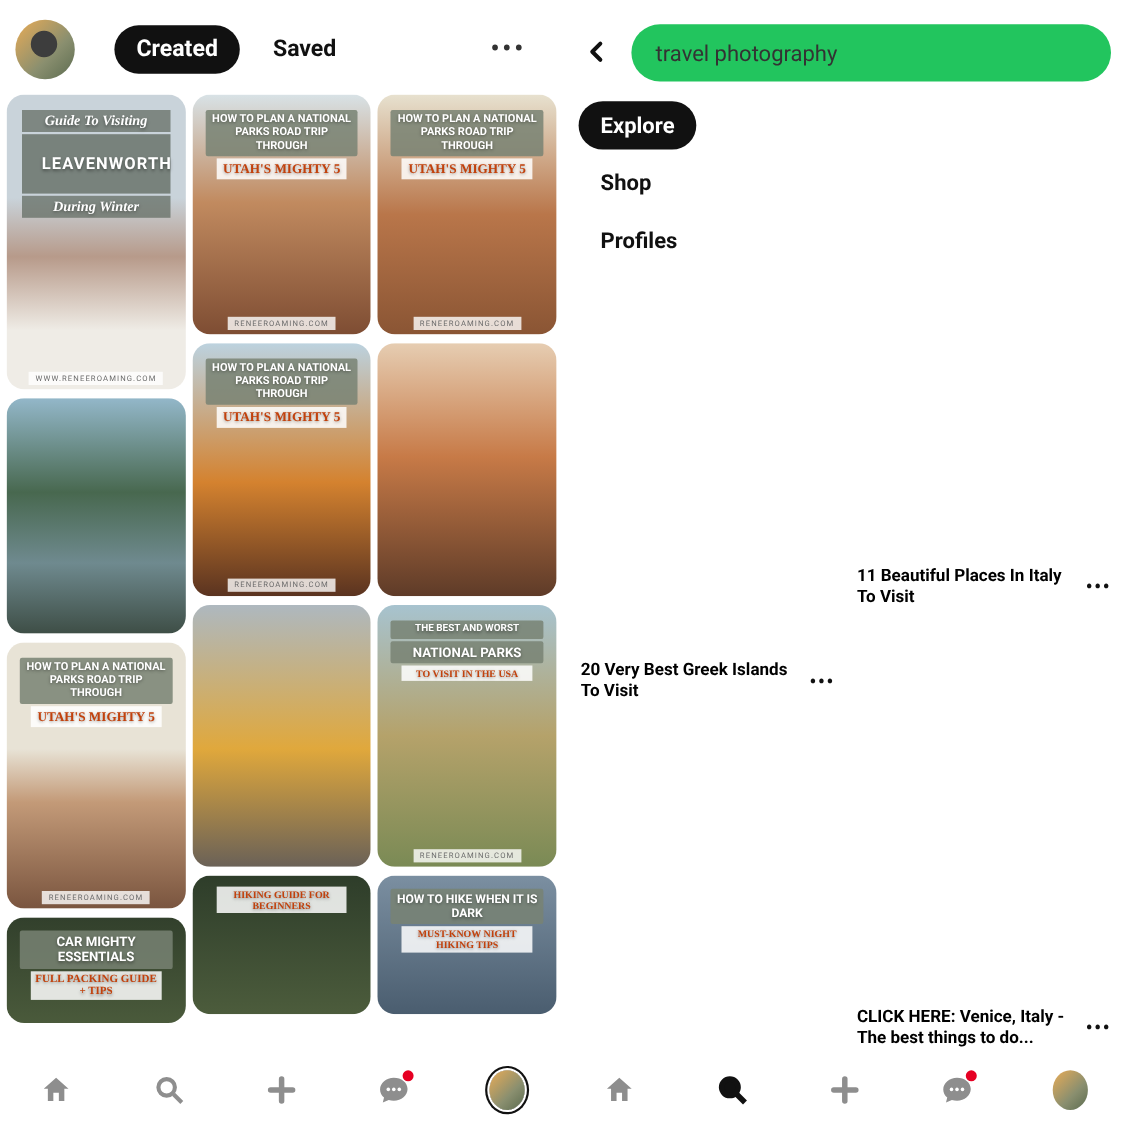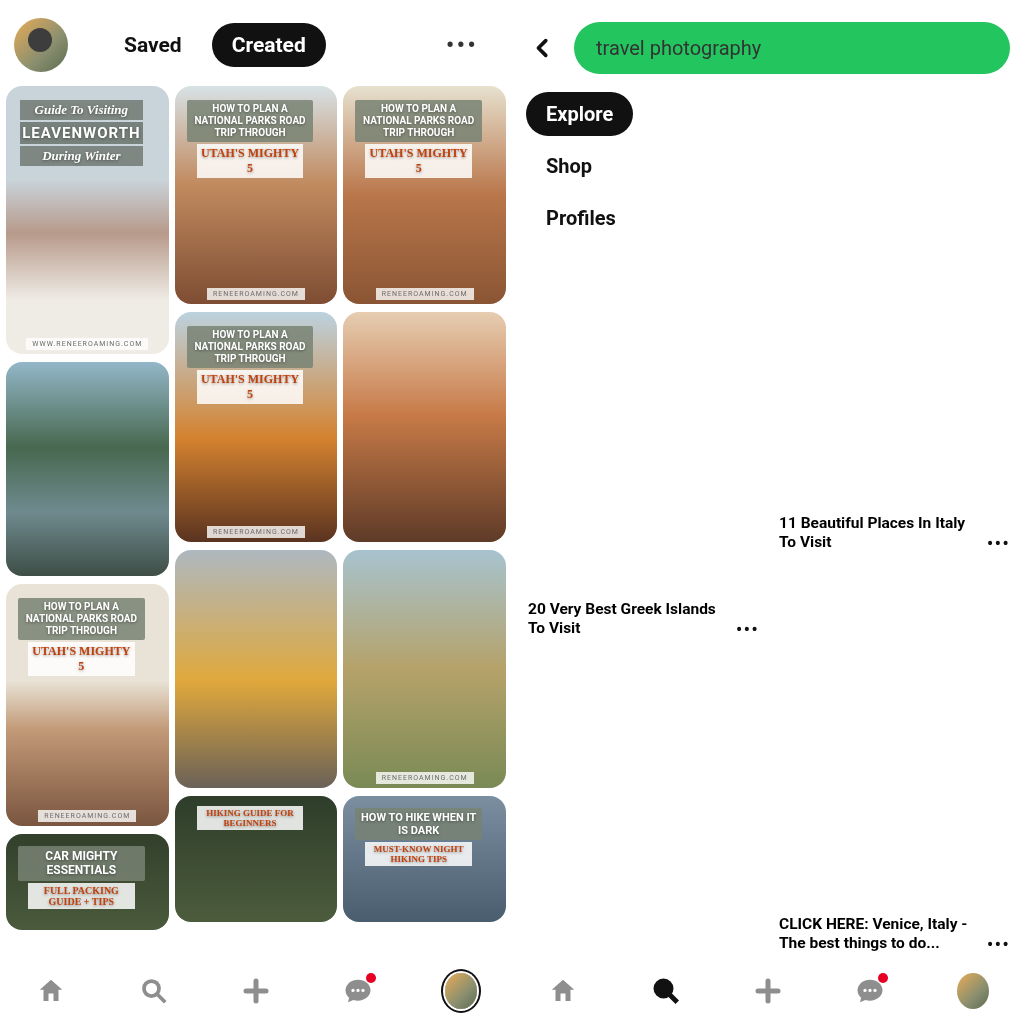--- a/index.html
+++ b/index.html
@@ -43,21 +43,21 @@
   
   .masonry {
     flex:1 1 auto; overflow:hidden;
     padding: 0 6px;
     display:flex; gap:6px;
   }
   .mcol { flex:1; display:flex; flex-direction:column; gap:8px;}
   .pin { width:100%; border-radius:16px; overflow:hidden; position:relative; }
   .pin .bg { position:absolute; inset:0; }
   .overlay-text {
-    position:absolute; left:0; right:12px;
+    position:absolute; left:0; right:0;
     color:#fff; font-weight:700; text-align:center;
     padding: 6px 6px;
     text-shadow: 0 1px 3px rgba(0,0,0,0.4);
   }
   .banner { background: rgba(120,130,115,0.85); font-size:10px; line-height:1.2; padding:3px 4px; margin:2px 6px; border-radius:2px;}
   .script { font-family: Georgia, serif; color:#c2410c; font-size:12px; background:rgba(255,255,255,0.85); padding:2px 4px; margin:0 16px;}
   .footer-tag { position:absolute; bottom:4px; left:50%; transform:translateX(-50%);
     font-size:7px; color:#6b6b6b; background:rgba(255,255,255,0.8); padding:2px 6px; letter-spacing:1px;}
   
   .bottom-nav {
@@ -86,45 +86,45 @@
   .filter-row { display:flex; gap:8px; padding: 18px 14px 14px 14px; align-items:flex-start;flex-direction:column;}
   .filter-pill {
     padding: 10px 20px; border-radius:26px; font-weight:700; font-size:20px; cursor:pointer;
   }
   .filter-pill.active { background:#111; color:#fff; }
   .filter-pill.inactive { color:#111; }
   
   .rmasonry { flex:1; overflow:hidden; padding: 0 12px; display:flex; gap:14px;}
   .rcol { flex:1; display:flex; flex-direction:column; gap:12px;}
   .rpin { width:100%; border-radius:18px; overflow:hidden; position:relative;}
-  .rpin-title-row { display:flex; align-items:flex-end; gap:8px; padding: 6px 2px 4px 4px;}
+  .rpin-title-row { display:flex; align-items:center; gap:8px; padding: 6px 2px 4px 4px;}
   .rpin-title { font-weight:700; font-size:15.5px; line-height:1.25; flex:1;}
   .rpin-more { font-size:20px; letter-spacing:1px; cursor:pointer; color:#111; line-height:1;}
 </style>
 </head>
 <body>
 
 <div class="screen">
   <div class="left-header">
     <div class="avatar"></div>
     <div class="tabs">
+      <div class="pill-tab active">Created</div>
       <div class="pill-tab inactive">Saved</div>
-      <div class="pill-tab active">Created</div>
     </div>
     <div class="dots">•••</div>
   </div>
 
   <div class="masonry">
 
     <div class="mcol">
       <div class="pin" style="height:268px;">
         <div class="bg" style="background:linear-gradient(#c9d3da 0%,#c9d3da 35%,#b79a8a 55%,#efece6 80%);"></div>
         <div class="overlay-text" style="top:6px;">
           <div style="font-family:Georgia,serif;font-style:italic;font-size:13px;color:#fff;background:rgba(100,110,100,0.75);margin:2px 8px;padding:2px;">Guide To Visiting</div>
-          <div style="font-size:15px;letter-spacing:1px;background:rgba(100,110,100,0.8);margin:2px 8px;padding:2px;">LEAVENWORTH</div>
+          <div style="font-size:15px;letter-spacing:1px;background:rgba(100,110,100,0.8);margin:2px 8px;padding:18px;">LEAVENWORTH</div>
           <div style="font-family:Georgia,serif;font-style:italic;font-size:13px;color:#fff;background:rgba(100,110,100,0.75);margin:2px 8px;padding:2px;">During Winter</div>
         </div>
         <div class="footer-tag">WWW.RENEEROAMING.COM</div>
       </div>
       <div class="pin" style="height:214px;">
         <div class="bg" style="background:linear-gradient(180deg,#93b7c9 0%,#48684f 40%,#6f8a8f 70%,#3e4e46 100%);"></div>
       </div>
       <div class="pin" style="height:242px;">
         <div class="bg" style="background:linear-gradient(180deg,#e8e3d6 0%,#e8e3d6 40%,#c39a78 60%,#7a553f 100%);"></div>
         <div class="overlay-text" style="top:6px;">
@@ -177,20 +177,25 @@
           <div class="banner">HOW TO PLAN A NATIONAL PARKS ROAD TRIP THROUGH</div>
           <div class="script">UTAH'S MIGHTY 5</div>
         </div>
         <div class="footer-tag">RENEEROAMING.COM</div>
       </div>
       <div class="pin" style="height:230px;">
         <div class="bg" style="background:linear-gradient(180deg,#e6cdb2 0%,#c77a47 45%,#5e3b28 100%);"></div>
       </div>
       <div class="pin" style="height:238px;">
         <div class="bg" style="background:linear-gradient(180deg,#a7c3cf 0%,#b5a26a 50%,#7a8a55 100%);"></div>
+        <div class="overlay-text" style="top:6px;">
+          <div class="banner" style="font-size:9px;">THE BEST AND WORST</div>
+          <div class="banner" style="font-size:12px;">NATIONAL PARKS</div>
+          <div class="script" style="font-size:9px;">TO VISIT IN THE USA</div>
+        </div>
         <div class="footer-tag">RENEEROAMING.COM</div>
       </div>
       <div class="pin" style="height:126px;">
         <div class="bg" style="background:linear-gradient(180deg,#7b8fa1 0%,#4a5d6f 100%);"></div>
         <div class="overlay-text" style="top:4px;">
           <div class="banner" style="font-size:11px;">HOW TO HIKE WHEN IT IS DARK</div>
           <div class="script" style="font-size:9px;">MUST-KNOW NIGHT HIKING TIPS</div>
         </div>
       </div>
     </div>

